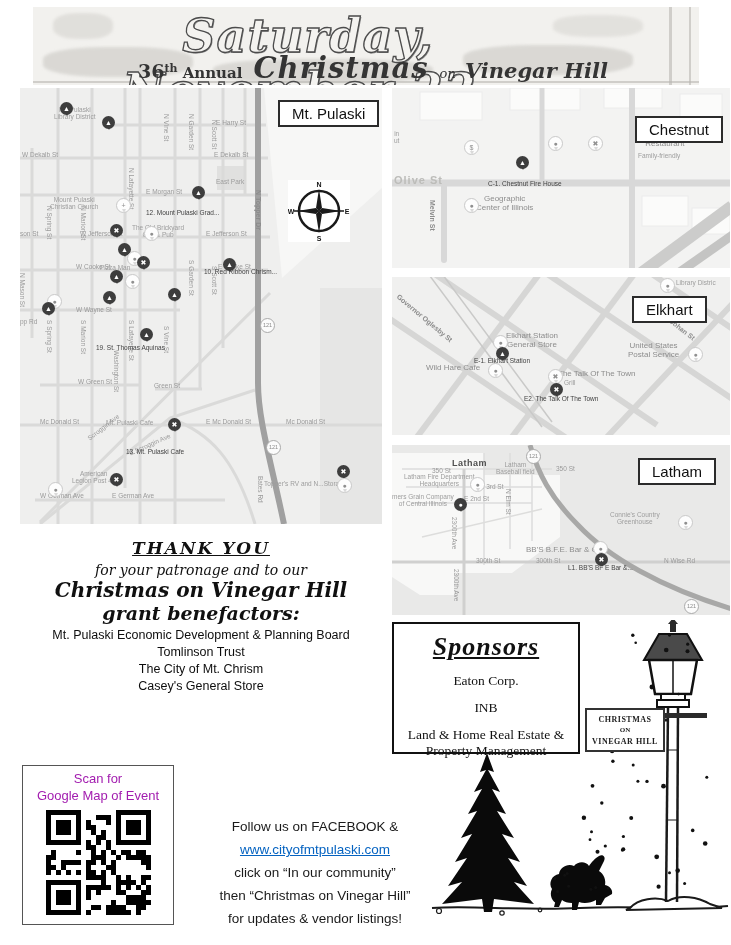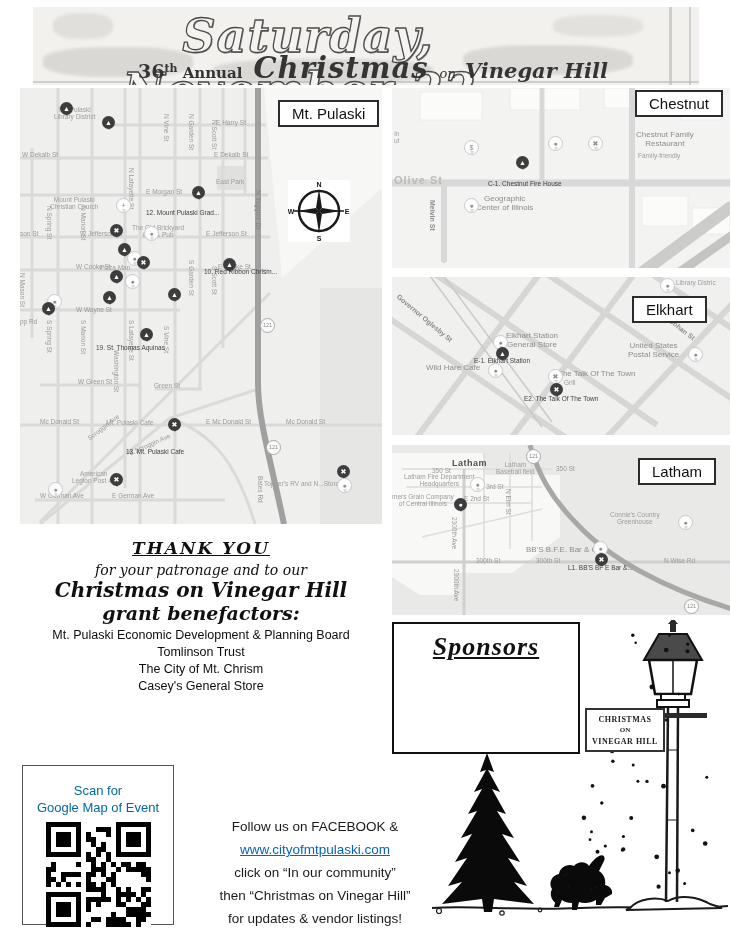--- a/index.html
+++ b/index.html
@@ -61,21 +61,21 @@
 
   
   .sponsors{position:absolute;left:392px;top:622px;width:184px;height:128px;border:2px solid #111;
     background:#fff;text-align:center;font-family:"Liberation Serif",serif;color:#111;}
   .sponsors .sp-title{font-size:26px;font-weight:bold;font-style:italic;text-decoration:underline;
     margin-top:8px;letter-spacing:1px;}
   .sponsors .sp-item{font-size:13.5px;margin-top:11px;line-height:16px;padding:0 8px;}
 
   
   .qrbox{position:absolute;left:22px;top:765px;width:150px;height:158px;border:1px solid #555;background:#fff;text-align:center;}
-  .qrcap{font-size:13px;color:#0369a1;line-height:17px;margin-top:16px;}
+  .qrcap{font-size:13px;color:#a21caf;line-height:17px;margin-top:4px;}
   .qrbox svg{margin-top:6px;}
 
   
   .fb{position:absolute;left:185px;top:815px;width:260px;text-align:center;font-size:13.5px;
     color:#1a1a1a;line-height:23px;}
   .fb a{color:#0563c1;text-decoration:underline;cursor:pointer;}
 
   
   .illus{position:absolute;left:430px;top:620px;width:300px;height:325px;}
   .lampsign{position:absolute;left:155px;top:88px;width:76px;height:40px;border:2px solid #333;background:#fff;
@@ -248,21 +248,21 @@
     </g>
     <g stroke="#d8d8d8" fill="none">
       <path d="M0,95H338" stroke-width="7"></path>
       <path d="M150,0V95" stroke-width="5"></path>
       <path d="M52,95V172" stroke-width="6" stroke-linecap="round"></path>
       <path d="M240,0V180" stroke-width="6"></path>
     </g>
     <path d="M248,186 L340,118" stroke="#cccccb" stroke-width="12" fill="none"></path>
     <path d="M282,188 L342,146" stroke="#c4c4c3" stroke-width="9" fill="none"></path>
   </svg>
-  <div class="maptag" style="left:243px;top:2px">Chestnut</div>
+  <div class="maptag" style="left:243px;top:28px">Chestnut</div>
 <span class="ml big" style="left: 2px; top: 86px;">Olive St</span>
     <span class="ml poi" style="left: 2px; top: 42px;">in
 ut</span>
     <span class="ml stt" style="left: 44px; top: 112px; transform: rotate(90deg); transform-origin: left top;">Melvin St</span>
     <span class="ml num" style="left: 96px; top: 92px;">C-1. Chestnut Fire House</span>
     <span class="ml poi2" style="left: 244px; top: 42px;">Chestnut Family
 Restaurant</span>
     <span class="ml poi" style="left: 246px; top: 64px;">Family-friendly</span>
     <span class="ml poi2" style="left: 84px; top: 106px;">Geographic
 Center of Illinois</span>
@@ -366,20 +366,25 @@
   <div class="bene" id="benefactors">
       <div>Mt. Pulaski Economic Development &amp; Planning Board</div>
       <div>Tomlinson Trust</div>
       <div>The City of Mt. Chrism</div>
       <div>Casey's General Store</div>
     </div>
 </div>
 
 <div class="sponsors">
   <div class="sp-title">Sponsors</div>
+  <div id="sponsor-items">
+      <div class="sp-item">Eaton Corp.</div>
+      <div class="sp-item">INB</div>
+      <div class="sp-item">Land &amp; Home Real Estate &amp; Property Management</div>
+    </div>
 </div>
 
 <div class="qrbox">
   <div class="qrcap">
     <div>Scan for</div>
     <div>Google Map of Event</div>
   </div>
   <svg id="qr-svg" width="105" height="105" viewBox="0 0 21 21">
       <rect x="0" y="0" width="21" height="21" fill="#fff"></rect>
       <rect x="0" y="0" width="7" height="7" fill="#000"></rect>

